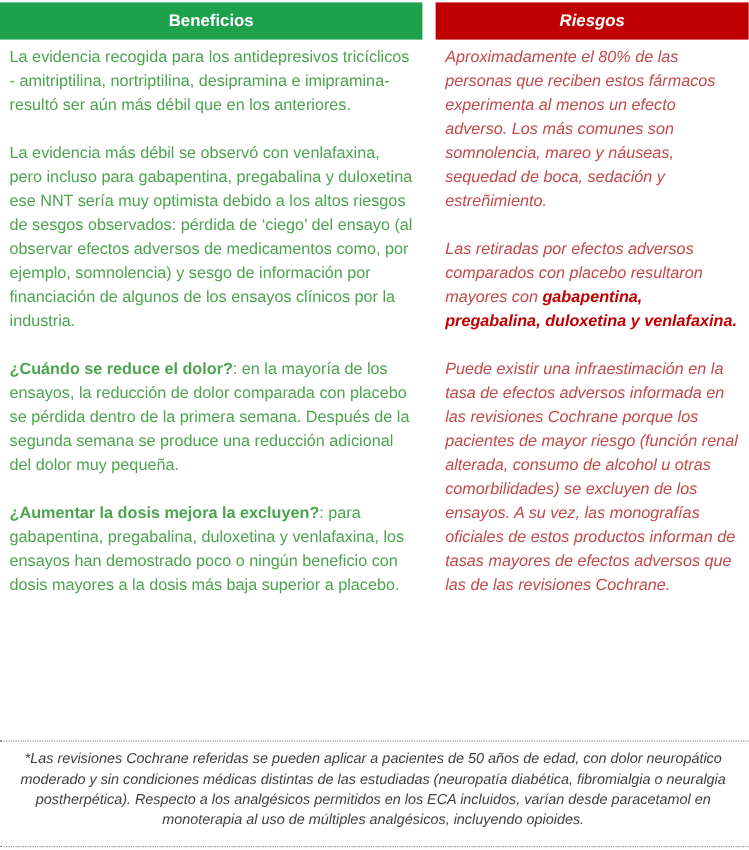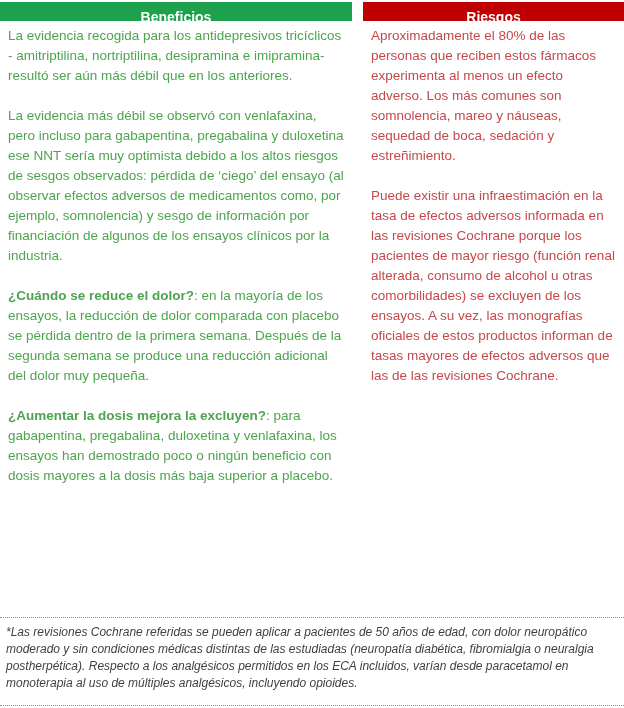--- a/index.html
+++ b/index.html
@@ -23,23 +23,23 @@
     gap: 11px;
     padding-top: 2px;
     height: 617px;
     box-sizing: border-box;
   }
   .col {
     display: flex;
     flex-direction: column;
   }
   .col-left  { width: 352px; }
-  .col-right { width: 261px; }
+  .col-right { width: 261px; font-style: italic; }
   .hdr {
-    height: 19px;
+    height: 31px;
     line-height: 31px;
     text-align: center;
     color: #ffffff;
     font-weight: bold;
     font-size: 14px;
     flex: 0 0 auto;
   }
   .hdr-green { background: var(--green, #1EA14D); }
   .hdr-red   { background: var(--red, #C00000); }
   .cell {
@@ -57,20 +57,21 @@
   .footnote {
     box-sizing: border-box;
     height: 89px;
     border-top: 1px dotted #8f8f8f;
     border-bottom: 1px dotted #8f8f8f;
     padding: 6px 8px 0 6px;
     font-size: 12px;
     line-height: 17px;
     font-style: italic;
     color: #3f3f3f;
+    text-align: center;
   }
 </style>
 </head>
 <body>
 
 <div class="sheet">
 
   <div class="cols">
 
     <div class="col col-left">
@@ -80,20 +81,21 @@
         <p>La evidencia más débil se observó con venlafaxina, pero incluso para gabapentina, pregabalina y duloxetina ese NNT sería muy optimista debido a los altos riesgos de sesgos observados: pérdida de ‘ciego’ del ensayo (al observar efectos adversos de medicamentos como, por ejemplo, somnolencia) y sesgo de información por financiación de algunos de los ensayos clínicos por la industria.</p>
         <p><b>¿Cuándo se reduce el dolor?</b><span>: en la mayoría de los ensayos, la reducción de dolor comparada con placebo se pérdida dentro de la primera semana. Después de la segunda semana se produce una reducción adicional del dolor muy pequeña.</span></p>
         <p><b>¿Aumentar la dosis  mejora la excluyen?</b><span>: para gabapentina, pregabalina, duloxetina y venlafaxina, los ensayos han demostrado poco o ningún beneficio con dosis mayores a la dosis más baja superior a placebo.</span></p>
       </div>
     </div>
 
     <div class="col col-right">
       <div class="hdr hdr-red">Riesgos</div>
       <div class="cell cell-red">
         <p>Aproximadamente el 80% de las personas que reciben estos fármacos experimenta al menos un efecto adverso. Los más comunes son somnolencia, mareo y náuseas, sequedad de boca, sedación y estreñimiento.</p>
+        <p><span>Las retiradas por efectos adversos comparados con placebo resultaron mayores con </span><b>gabapentina, pregabalina, duloxetina y venlafaxina.</b></p>
         <p>Puede existir una infraestimación en la tasa de efectos adversos informada en las revisiones Cochrane porque los pacientes de mayor riesgo (función renal alterada, consumo de alcohol u otras comorbilidades) se excluyen de los ensayos. A su vez, las monografías oficiales de estos productos informan de tasas mayores de efectos adversos que las de las revisiones Cochrane.</p>
       </div>
     </div>
 
   </div>
 
   <div class="footnote">*Las revisiones Cochrane referidas se pueden aplicar a pacientes de 50 años de edad, con dolor neuropático moderado y sin condiciones médicas distintas de las estudiadas (neuropatía diabética, fibromialgia o neuralgia postherpética). Respecto a los analgésicos permitidos en los ECA incluidos, varían desde paracetamol en monoterapia al uso de múltiples analgésicos, incluyendo opioides.</div>
 
 </div>
 

